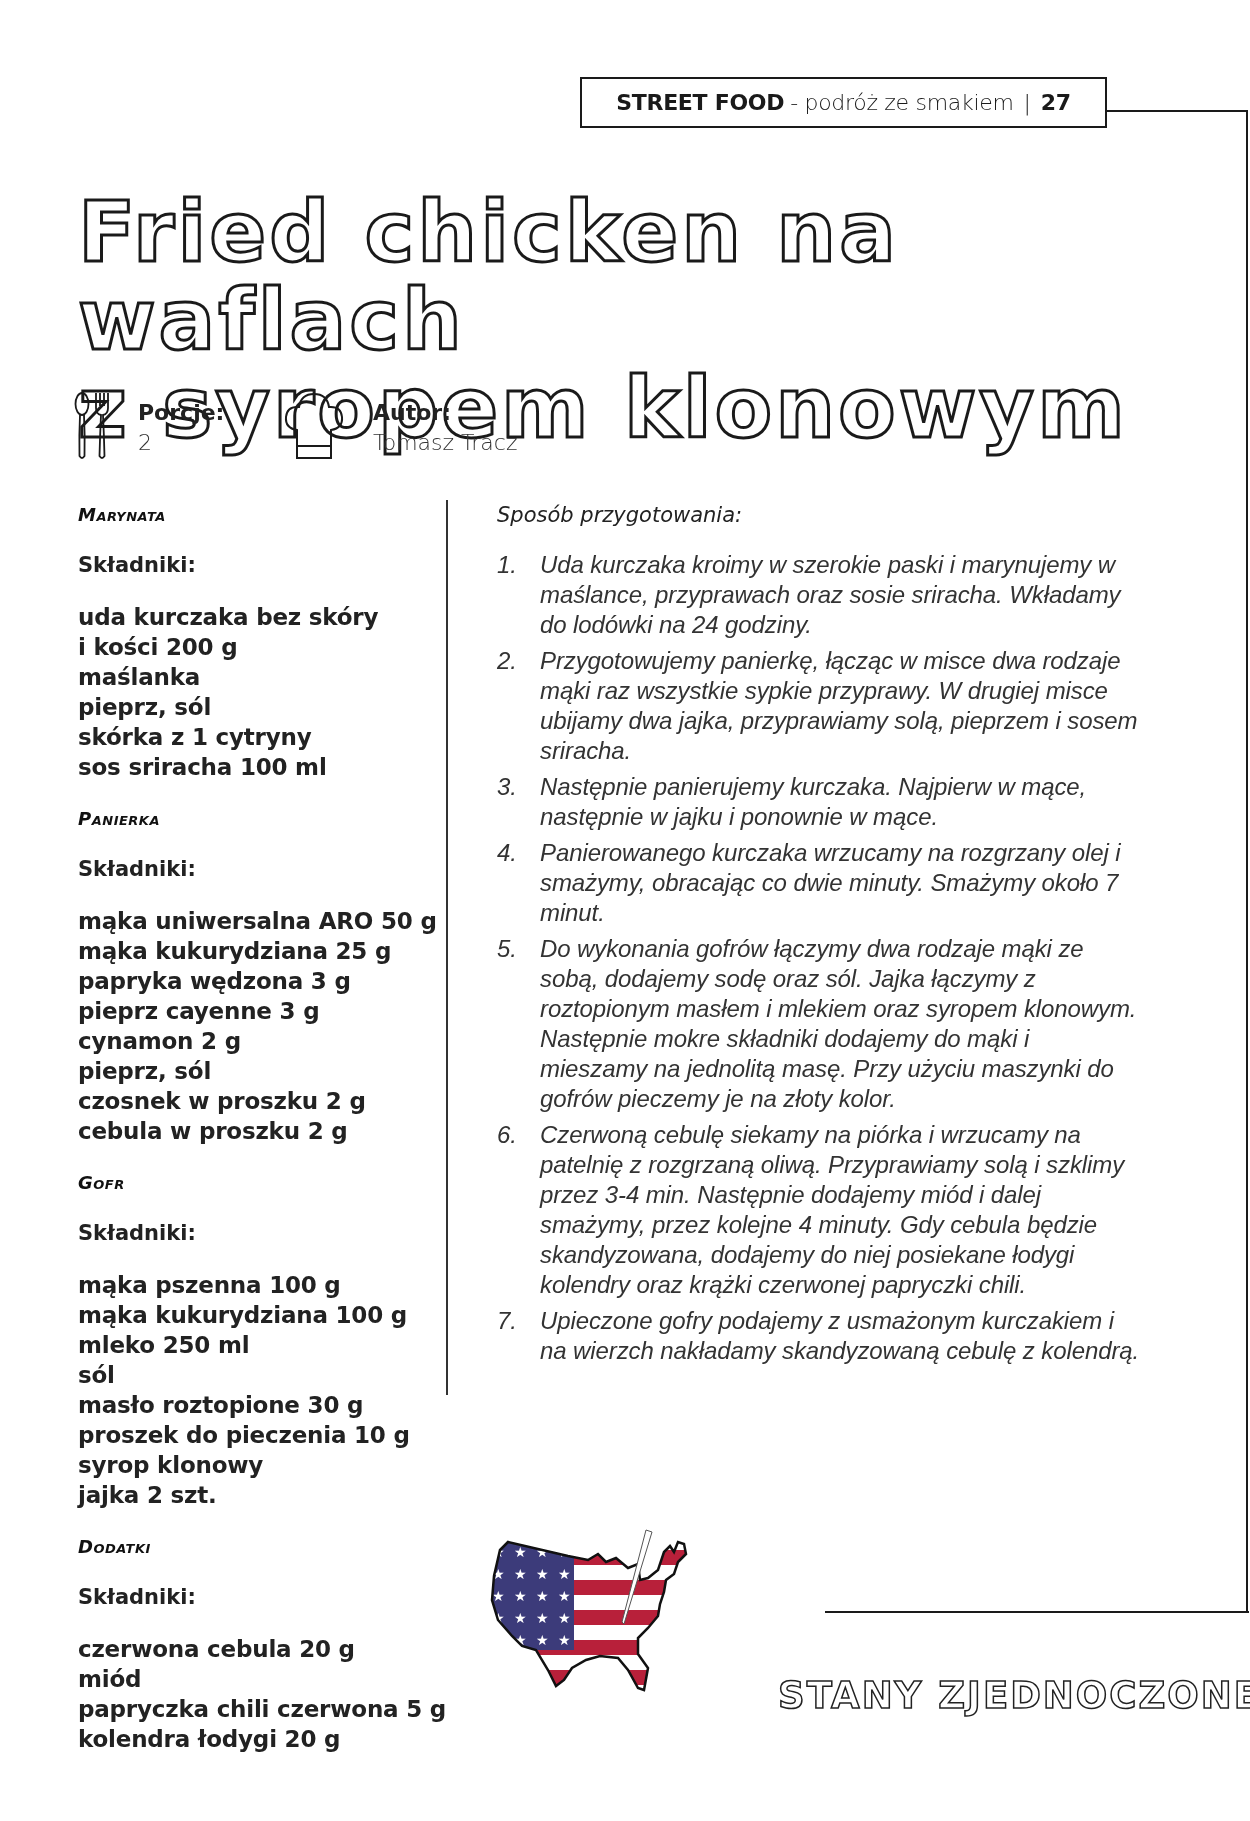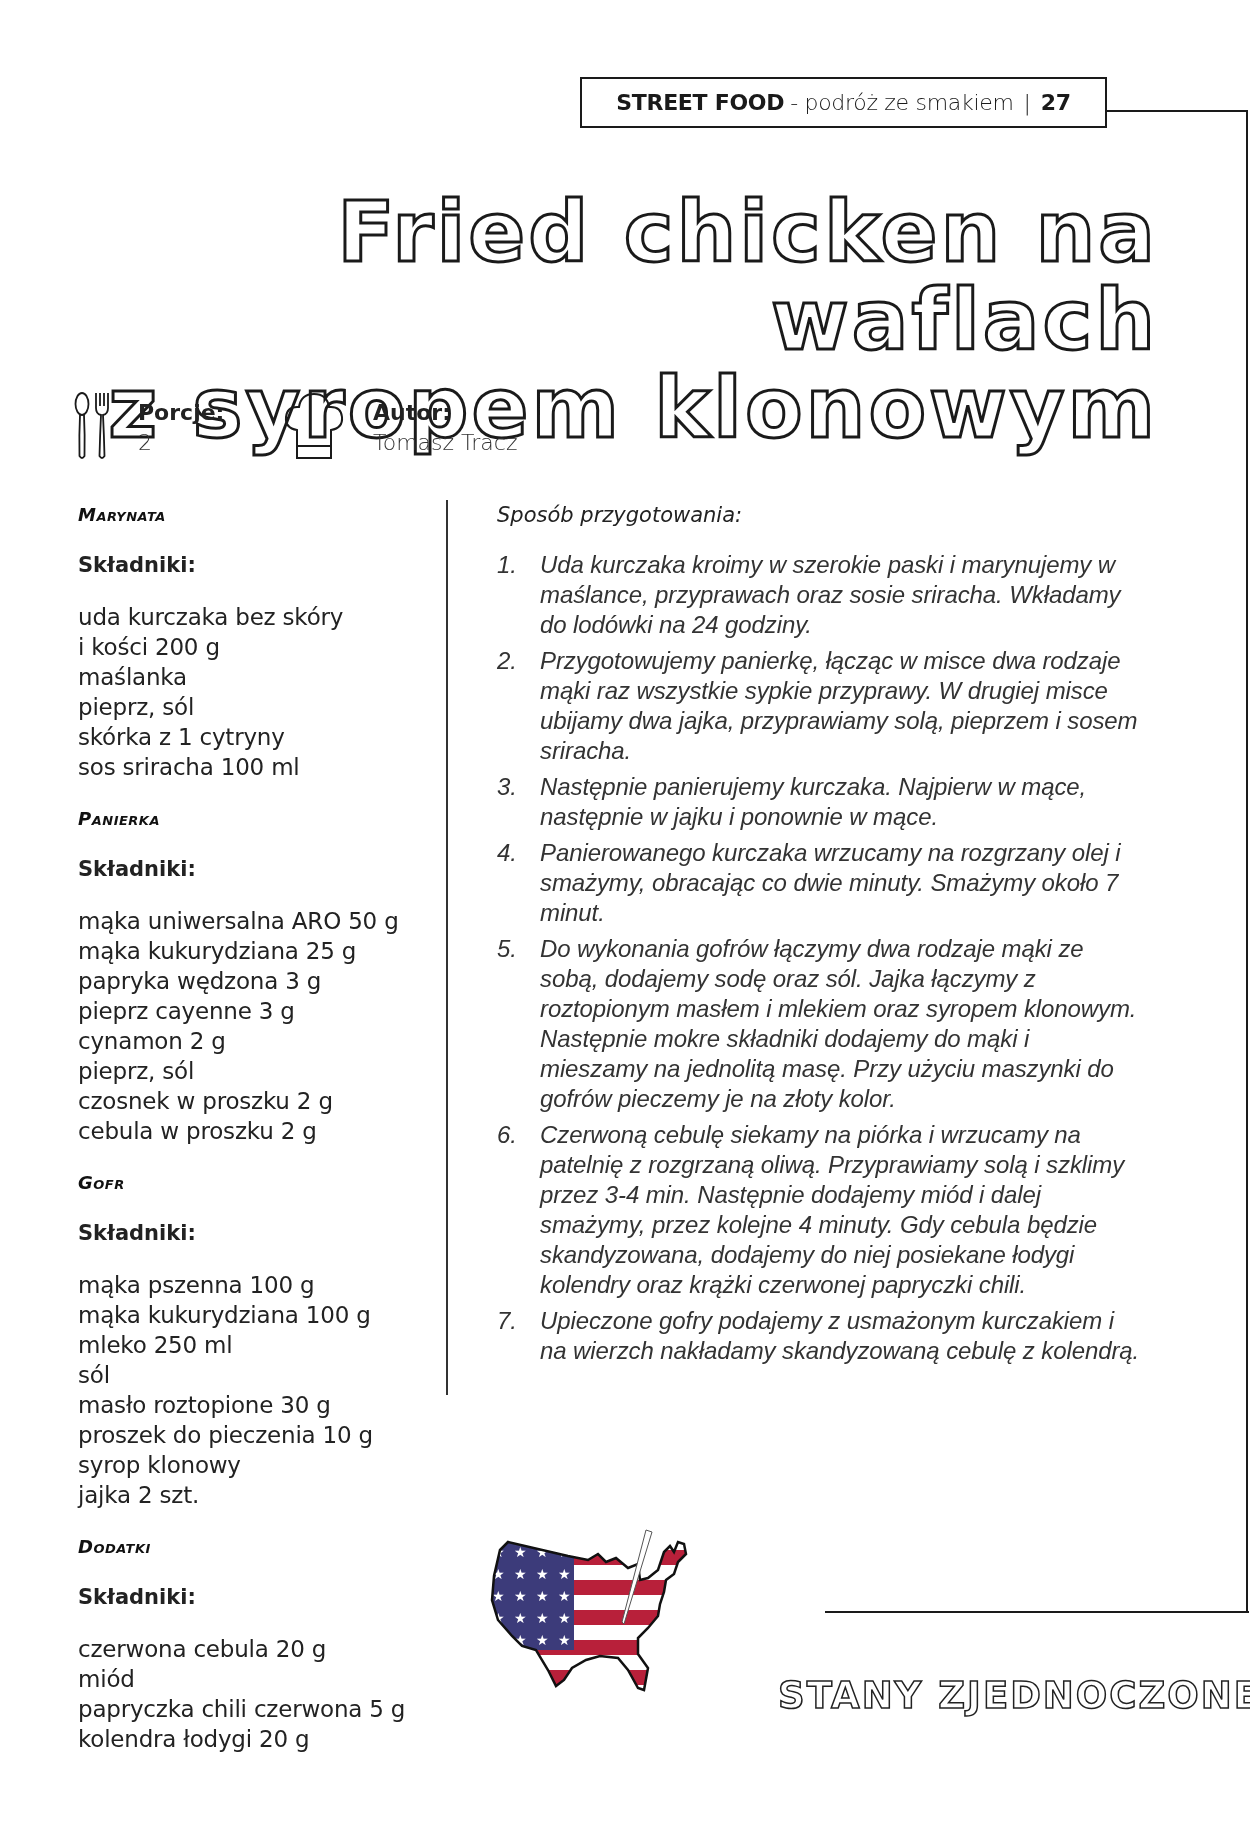--- a/index.html
+++ b/index.html
@@ -16,21 +16,21 @@
   .header-box .sep { margin: 0 10px; font-weight: 300; }
   .header-box .pagenum { font-weight: 700; }
 
   .bracket-top { position: absolute; left: 1107px; top: 110px; width: 141px; height: 0; border-top: 2px solid #1a1a1a; }
   .bracket-right { position: absolute; left: 1246px; top: 110px; width: 0; height: 1503px; border-left: 2.5px solid #1a1a1a; }
   .bracket-bottom { position: absolute; left: 825px; top: 1611px; width: 424px; height: 0; border-top: 2.5px solid #1a1a1a; }
 
   .title {
     position: absolute; left: 78px; top: 188px; width: 1080px;
     font-family: "DejaVu Sans", sans-serif; font-size: 84px; line-height: 88px; font-weight: 700;
-    color: #ffffff; -webkit-text-stroke: 3px #1a1a1a; letter-spacing: 3px; text-align: right;
+    color: #ffffff; -webkit-text-stroke: 3px #1a1a1a; letter-spacing: 3px;
   }
 
   .meta { position: absolute; top: 390px; display: flex; align-items: flex-start; }
   .meta.servings { left: 74px; }
   .meta.author { left: 283px; }
   .meta svg { display: block; }
   .meta .txt { margin-left: 28px; padding-top: 8px; }
   .meta .lbl { font-family: "DejaVu Sans", sans-serif; font-size: 22px; font-weight: 700; color: #222; line-height: 30px; }
   .meta .val { font-family: "DejaVu Sans", sans-serif; font-size: 22px; font-weight: 300; color: #333; line-height: 30px; }
 
@@ -39,21 +39,21 @@
   .left-col { position: absolute; left: 78px; top: 500px; width: 360px; }
   .section { margin-bottom: 22px; }
   .section-title {
     font-family: "DejaVu Sans", sans-serif; font-weight: 900; font-style: italic; font-size: 18px;
     font-variant: small-caps; text-transform: lowercase; letter-spacing: 0.5px; color: #111;
     height: 30px; line-height: 30px;
   }
   .section-title::first-letter { text-transform: uppercase; }
   .skladniki { font-family: "DejaVu Sans", sans-serif; font-size: 21px; font-weight: 600; color: #222; margin-top: 20px; height: 30px; line-height: 30px; }
   .ing-list { list-style: none; margin-top: 22px; }
-  .ing-list li { font-family: "DejaVu Sans", sans-serif; font-weight: 400; font-size: 23px; line-height: 30px; color: #222; white-space: nowrap; letter-spacing: -0.2px; }
+  .ing-list li { font-family: "DejaVu Sans", sans-serif; font-weight: 700; font-size: 23px; line-height: 30px; color: #222; white-space: nowrap; letter-spacing: -0.2px; }
 
   .right-col { position: absolute; left: 497px; top: 500px; width: 680px; font-style: italic; }
   .steps-title { font-family: "DejaVu Sans", sans-serif; font-size: 21px; font-weight: 500; color: #222; height: 30px; line-height: 30px; }
   .steps { list-style: none; margin-top: 20px; }
   .steps li { display: flex; margin-bottom: 6px; }
   .steps .num { width: 43px; flex: none; font-family: "Liberation Sans", sans-serif; font-size: 24px; line-height: 30px; color: #333; }
   .steps .text { font-family: "Liberation Sans", sans-serif; font-size: 24px; line-height: 30px; color: #333; width: 600px; letter-spacing: -0.1px; }
 
   .map { position: absolute; left: 488px; top: 1520px; width: 270px; height: 190px; }
 

